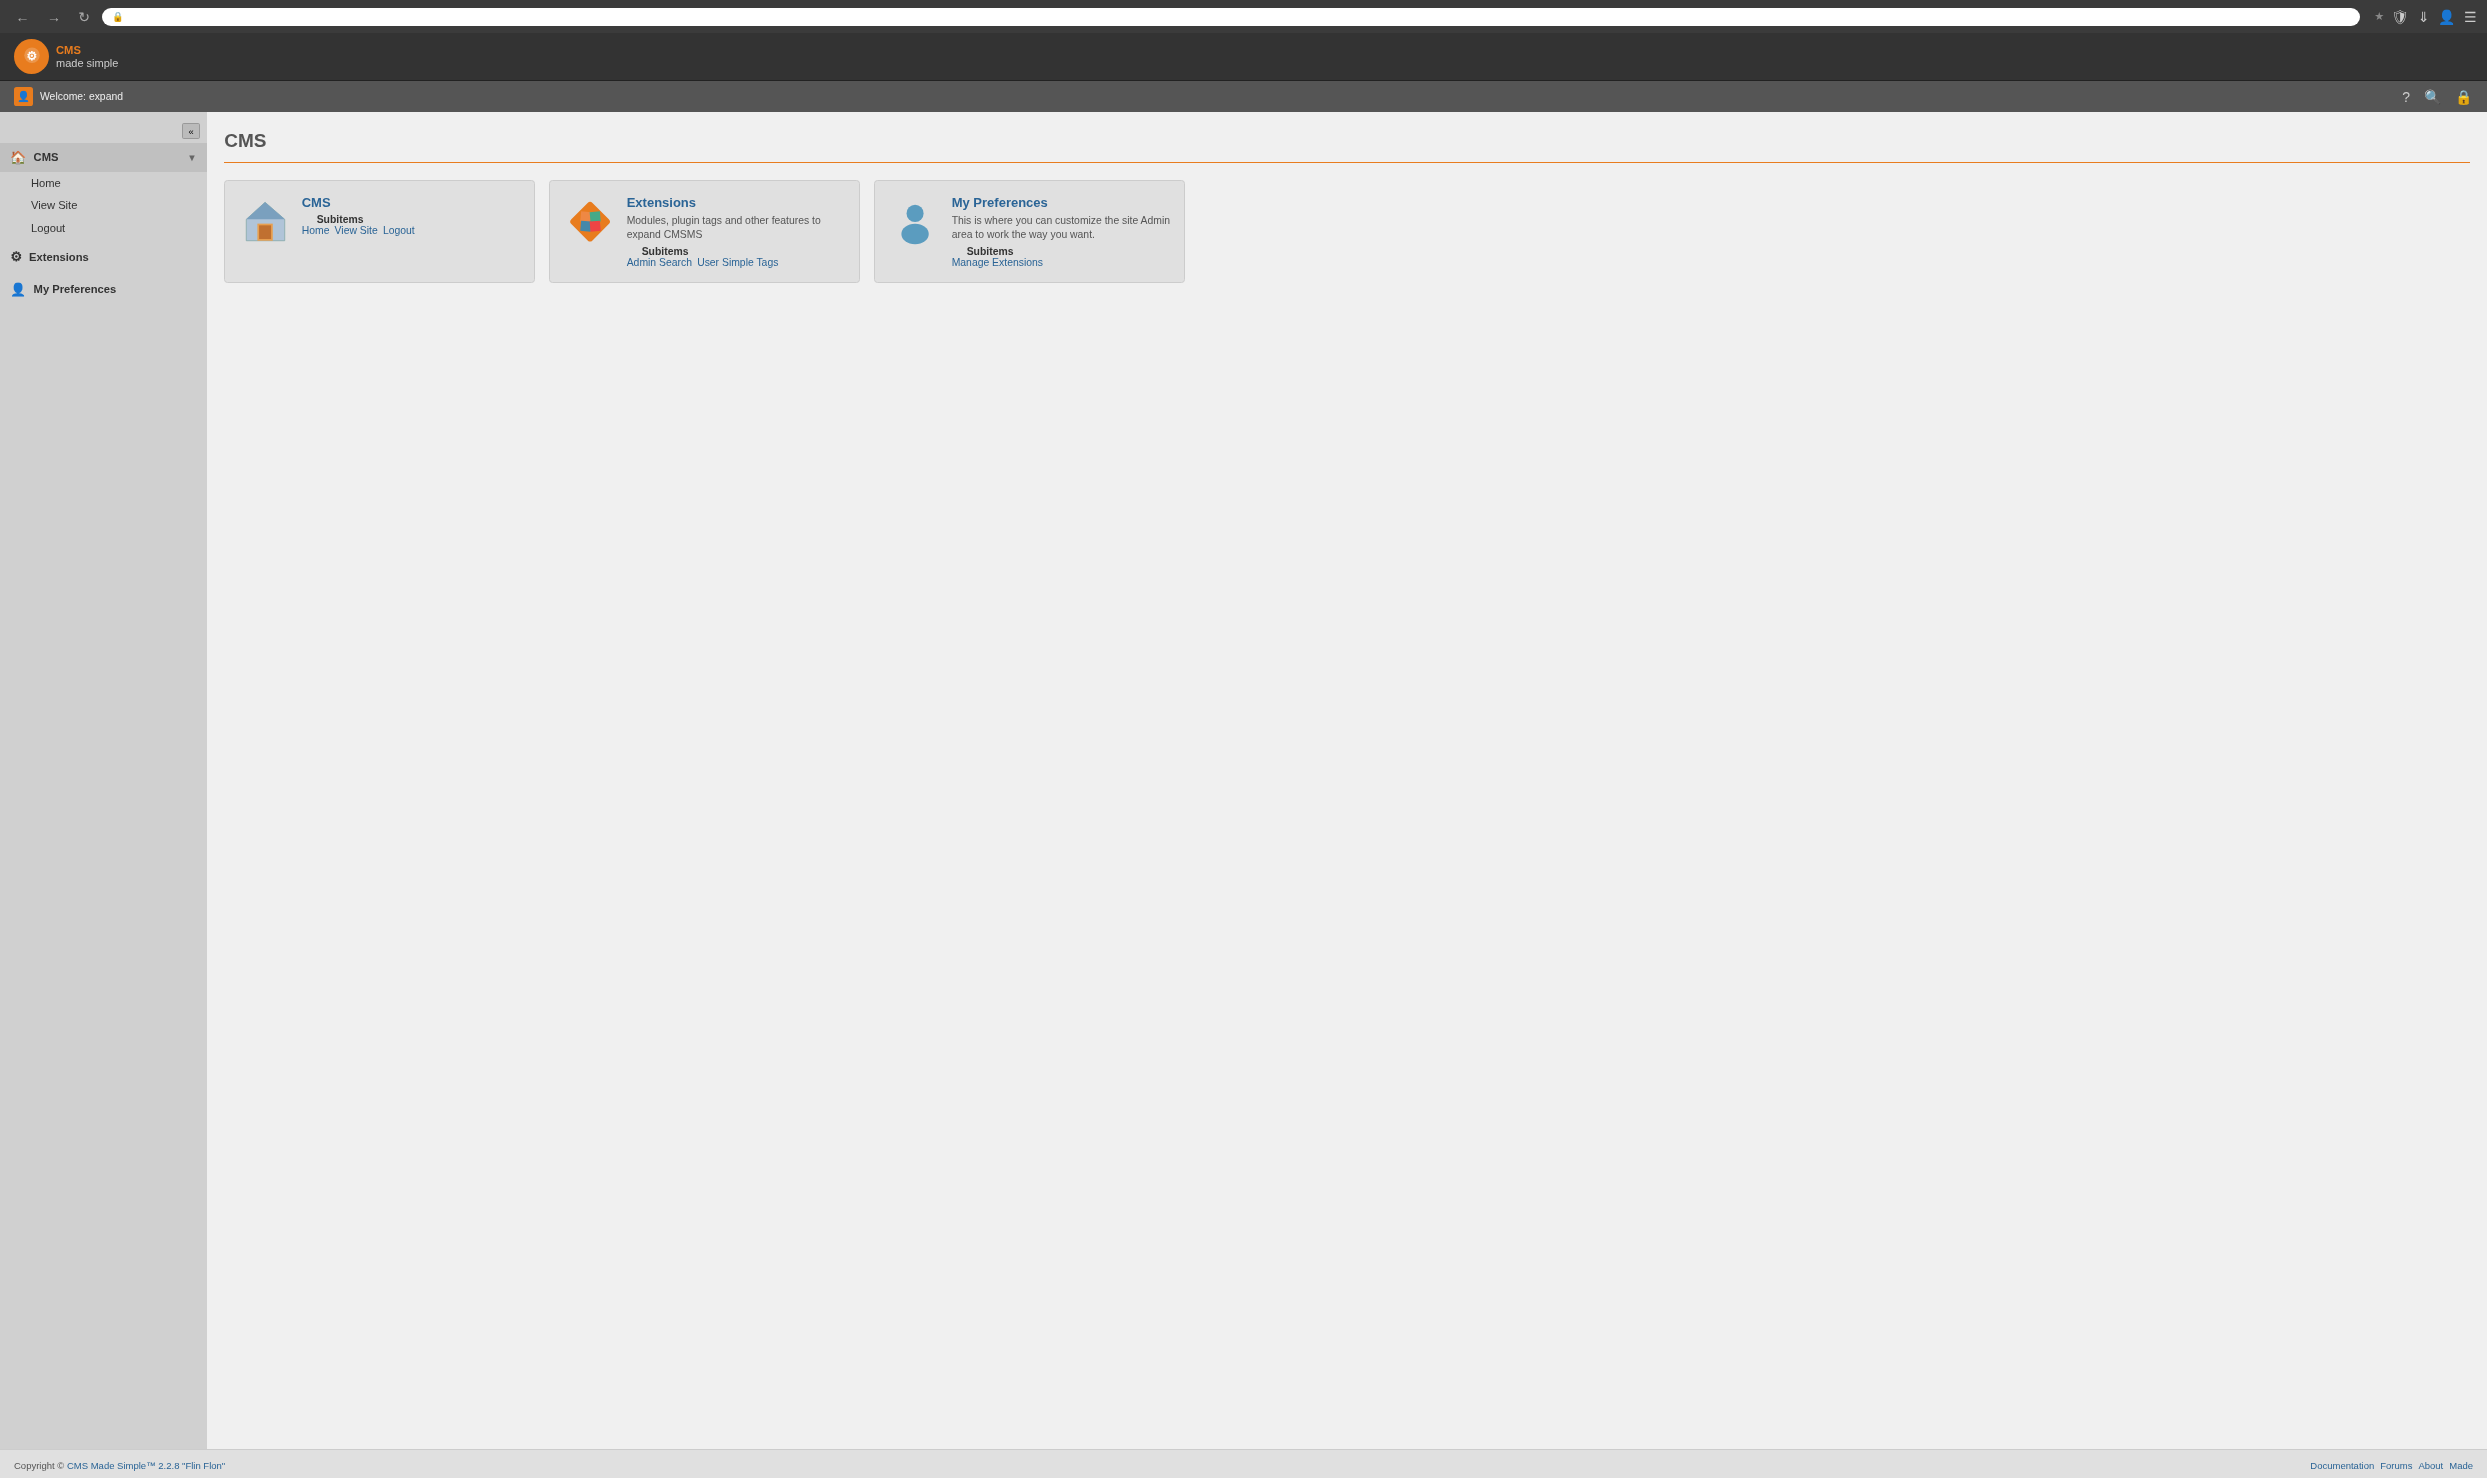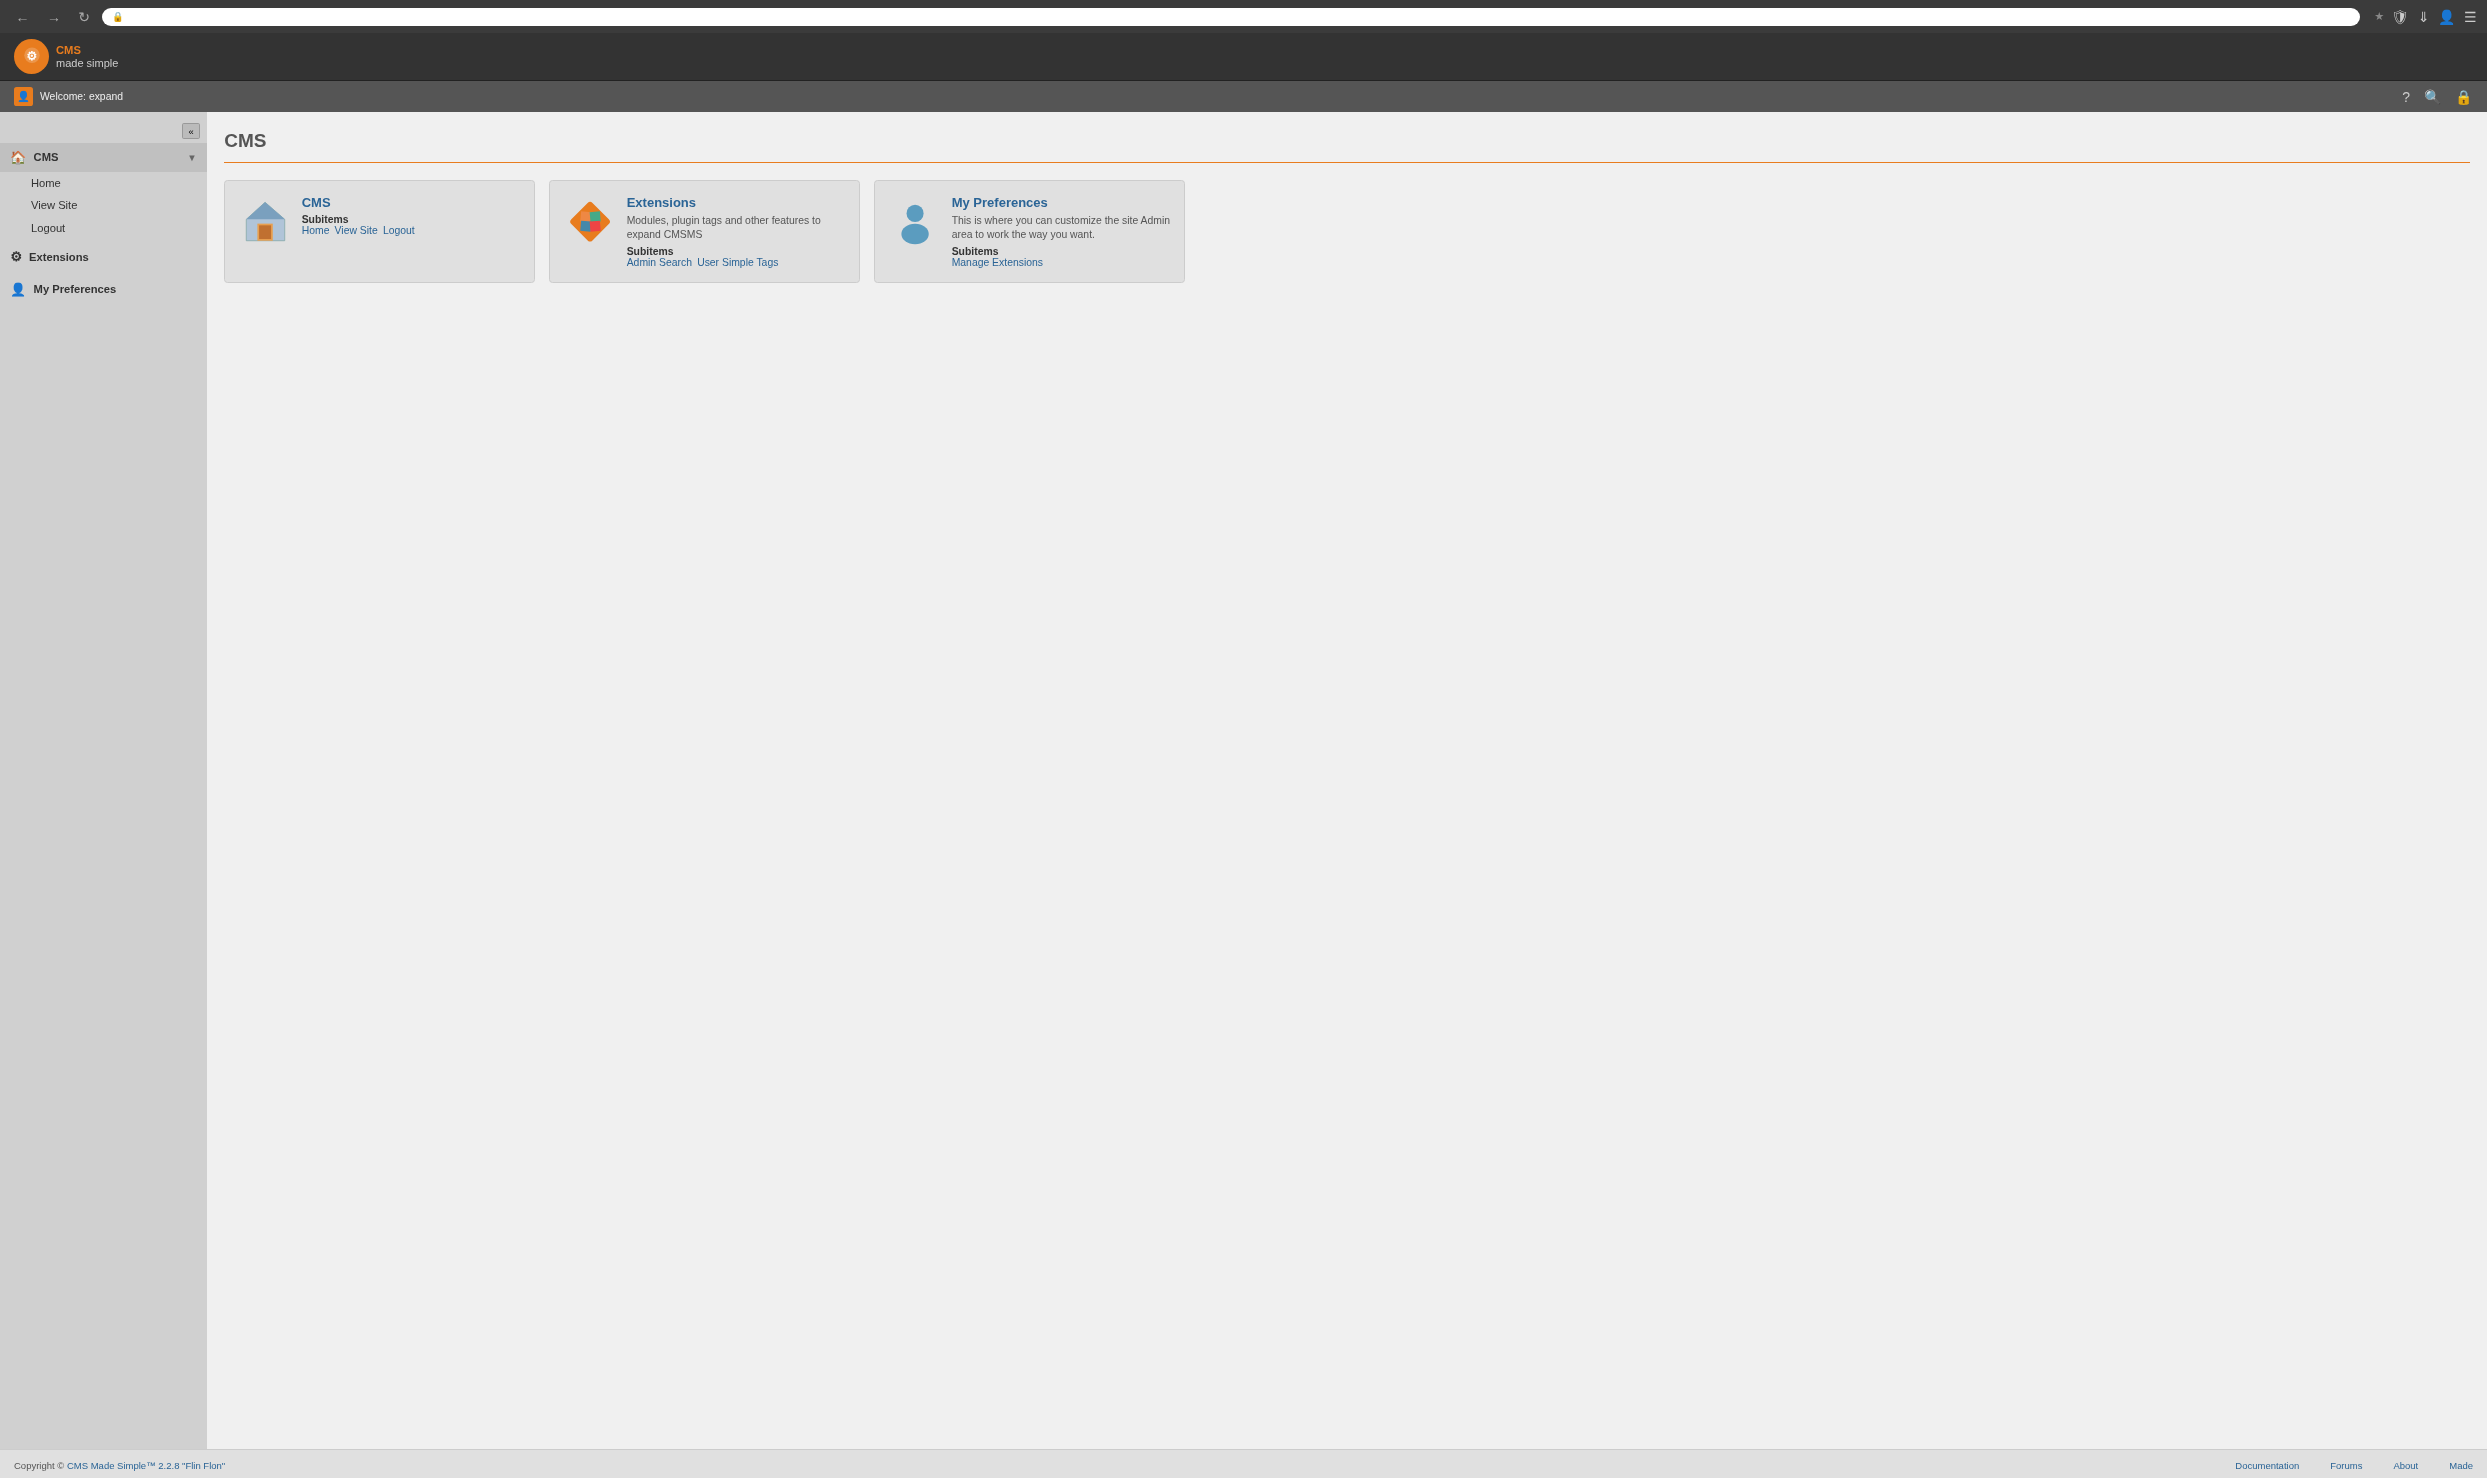--- a/index.html
+++ b/index.html
@@ -226,20 +226,21 @@
     .card-description {
       font-size: 10.4px;
       color: #555;
       line-height: 1.4;
     }
     .card-subitems-label {
       font-weight: bold;
       font-size: 10.4px;
       color: #333;
       margin-top: 3.5px;
+      margin-left: 15px;
     }
     .card-links {
       display: flex;
       flex-wrap: wrap;
       gap: 5.2px;
     }
     .card-link {
       color: #2a6496;
       font-size: 10.4px;
       text-decoration: none;
@@ -253,21 +254,21 @@
       padding: 7px 14px;
       display: flex;
       align-items: center;
       justify-content: space-between;
       font-size: 9.5px;
       color: #555;
       height: 31px;
     }
     .footer-links {
       display: flex;
-      gap: 31px;
+      gap: 6px;
     }
     .footer-link {
       color: #2a6496;
       text-decoration: none;
       cursor: pointer;
     }
     .footer-copyright { color: #555; }
     .footer-copyright a { color: #2a6496; text-decoration: none; }
   </style>
 </head>

